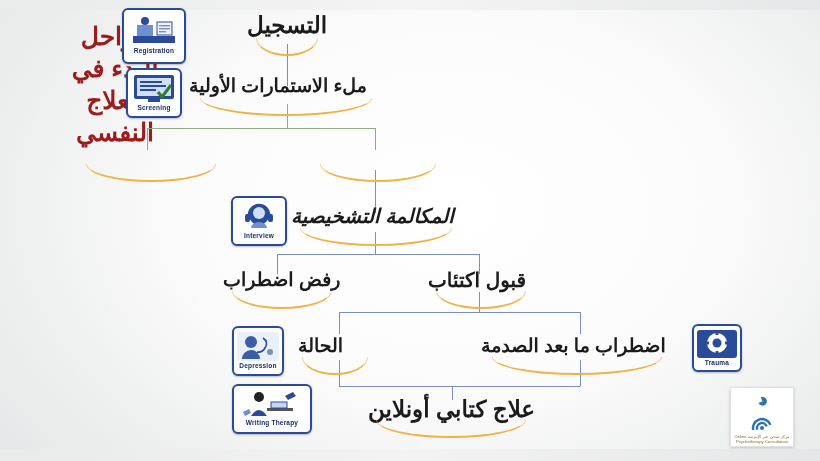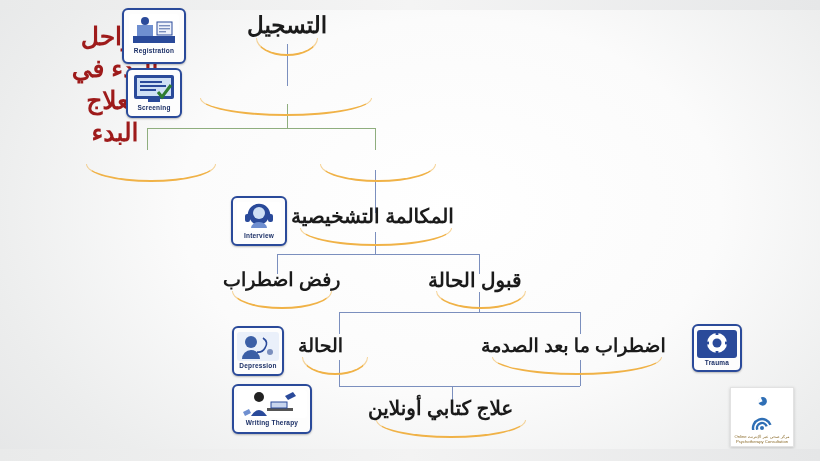--- a/index.html
+++ b/index.html
@@ -109,21 +109,21 @@
 </style>
 </head>
 <body>
 
 <div id="stage">
 
   <div class="title">
     <div>مراحل</div>
     <div>البدء في</div>
     <div>العلاج</div>
-    <div>البدء</div>
+    <div>النفسي</div>
   </div>
 
   <div class="ln lnv" style="left:287px;top:44px;height:42px;"></div>
 
   <div class="ln lnv ln-green" style="left:287px;top:104px;height:24px;"></div>
   <div class="ln lnh ln-green" style="left:147px;top:128px;width:229px;"></div>
   <div class="ln lnv ln-green" style="left:147px;top:128px;height:22px;"></div>
   <div class="ln lnv ln-green" style="left:375px;top:128px;height:22px;"></div>
 
   <div class="ln lnv" style="left:375px;top:170px;height:43px;"></div>
@@ -220,52 +220,55 @@
       </g>
     </svg>
     <span class="cap">Trauma</span>
   </div>
 
   <div class="node" style="left:247px;top:12px;font-size:23px;">
     <span class="txt">التسجيل</span>
   </div>
   <div class="underline" style="left:256px;top:38px;width:60px;"></div>
 
+  <div class="node" style="left:189px;top:74px;font-size:19px;">
+    <span class="txt">ملء الاستمارات الأولية</span>
+  </div>
   <div class="underline" style="left:200px;top:98px;width:170px;"></div>
 
   <div class="underline" style="left:86px;top:164px;width:128px;"></div>
 
   <div class="underline" style="left:320px;top:164px;width:114px;"></div>
 
-  <div class="node" style="left:291px;top:204px;font-size:20px;">
+  <div class="node" style="left:291px;top:204px;font-size:20px;font-style:italic;">
     <span class="txt">المكالمة التشخيصية</span>
   </div>
   <div class="underline" style="left:300px;top:228px;width:150px;"></div>
 
   <div class="node" style="left:223px;top:268px;font-size:19px;">
     <span class="txt">رفض اضطراب</span>
   </div>
   <div class="underline" style="left:232px;top:291px;width:98px;"></div>
 
   <div class="node" style="left:428px;top:268px;font-size:20px;">
-    <span class="txt">قبول الحالة</span>
+    <span class="txt">قبول اكتئاب</span>
   </div>
   <div class="underline" style="left:436px;top:291px;width:88px;"></div>
 
   <div class="node" style="left:298px;top:334px;font-size:19px;">
     <span class="txt">الحالة</span>
   </div>
   <div class="underline" style="left:302px;top:357px;width:64px;"></div>
 
   <div class="node" style="left:481px;top:334px;font-size:19px;">
     <span class="txt">اضطراب ما بعد الصدمة</span>
   </div>
   <div class="underline" style="left:492px;top:357px;width:168px;"></div>
 
-  <div class="node" style="left:368px;top:396px;font-size:20px;">
+  <div class="node" style="left:368px;top:396px;font-size:23px;">
     <span class="txt">علاج كتابي أونلاين</span>
   </div>
   <div class="underline" style="left:376px;top:420px;width:148px;"></div>
 
   <div class="logo">
     <span class="wifi">◕</span>
     <svg width="34" height="20" viewBox="0 0 34 20">
       <g transform="rotate(-20 17 18)" fill="none" stroke="#2f6fb5" stroke-width="2.4">
         <path d="M8 18 a9 9 0 0 1 18 0"></path>
         <path d="M12 18 a5 5 0 0 1 10 0"></path>

